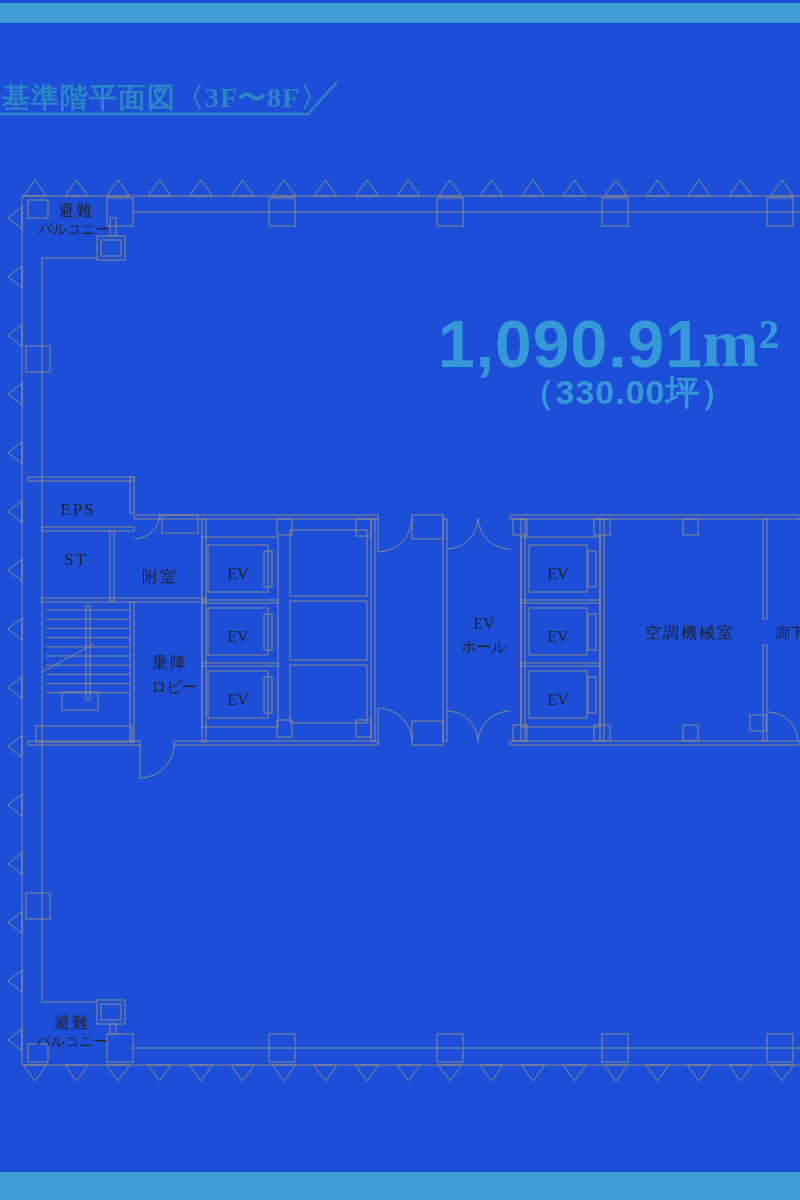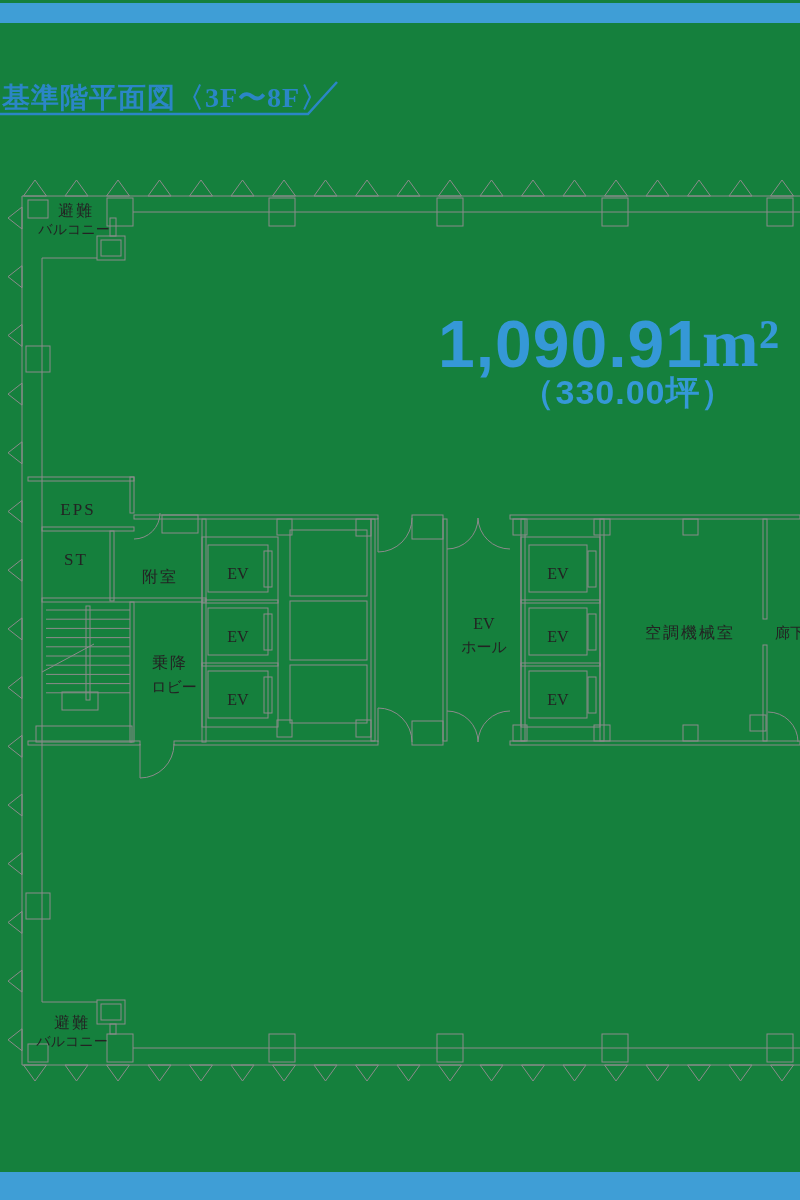--- a/index.html
+++ b/index.html
@@ -1,16 +1,16 @@
 <!DOCTYPE html>
 <html><head>
 <meta charset="utf-8">
 <style>
   html,body{margin:0;padding:0;background:#e9e9e9;}
-  #page{position:relative;width:800px;height:1200px;margin:0 auto;background:#15803d;overflow:hidden;}
+  #page{position:relative;width:800px;height:1200px;margin:0 auto;background:#1d4ed8;overflow:hidden;}
   svg{display:block;}
   text{font-family:"Liberation Serif","DejaVu Serif",serif;}
   .title-text{font-family:"Liberation Serif","DejaVu Serif",serif;font-weight:bold;letter-spacing:1px;}
   .big-num{font-family:"Liberation Sans","DejaVu Sans",sans-serif;font-weight:bold;letter-spacing:1px;}
   .unit-m2{font-family:"Liberation Serif","DejaVu Serif",serif;font-weight:bold;}
   .tsubo{font-family:"Liberation Sans","DejaVu Sans",sans-serif;font-weight:bold;letter-spacing:1px;}
   .room-label{letter-spacing:2px;}
 </style>
 </head>
 <body>

